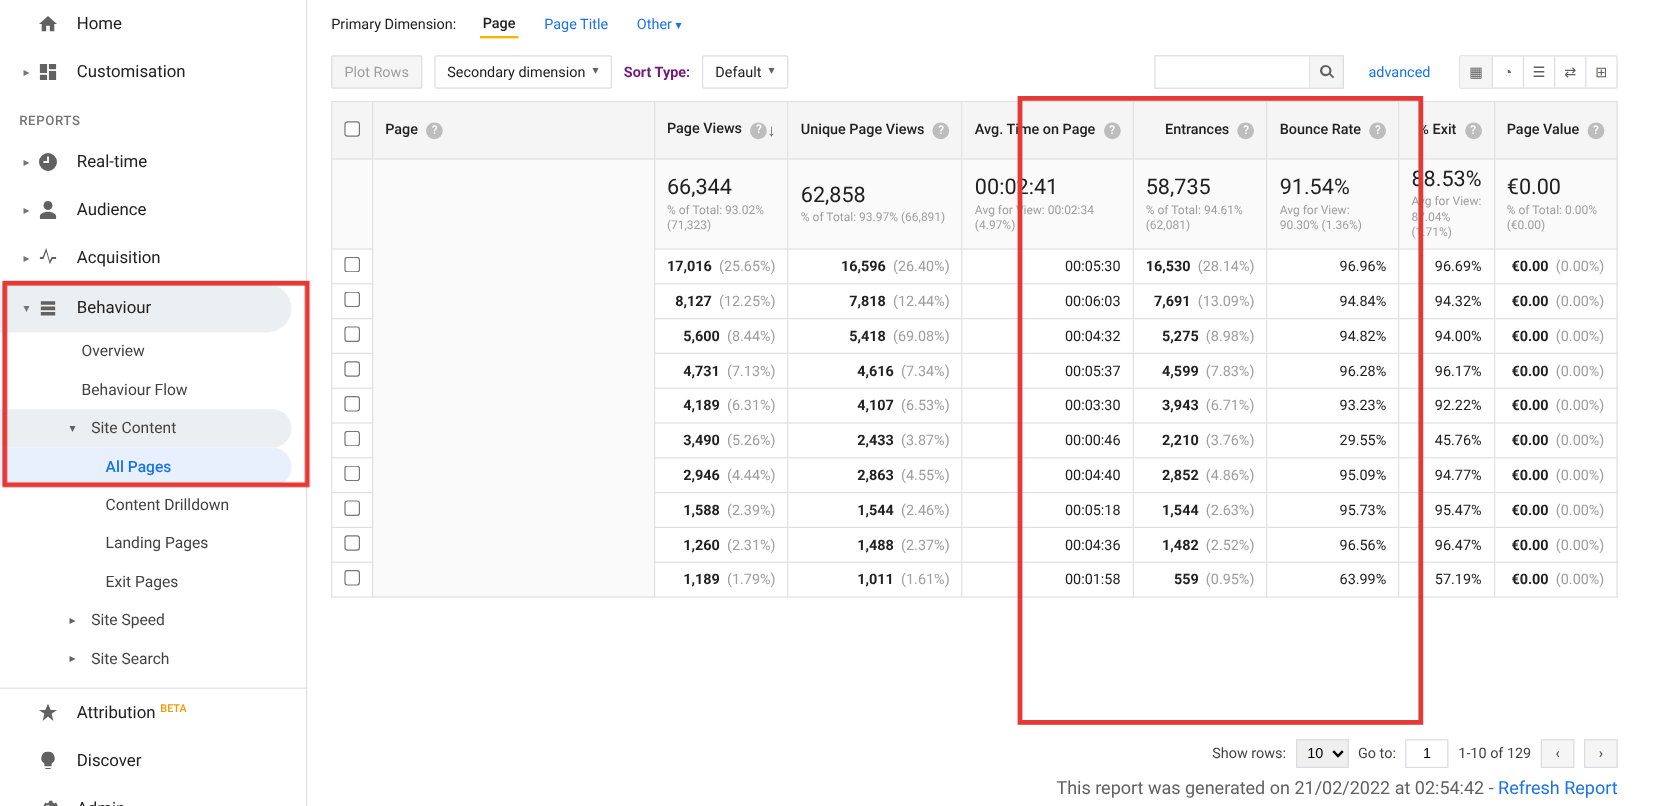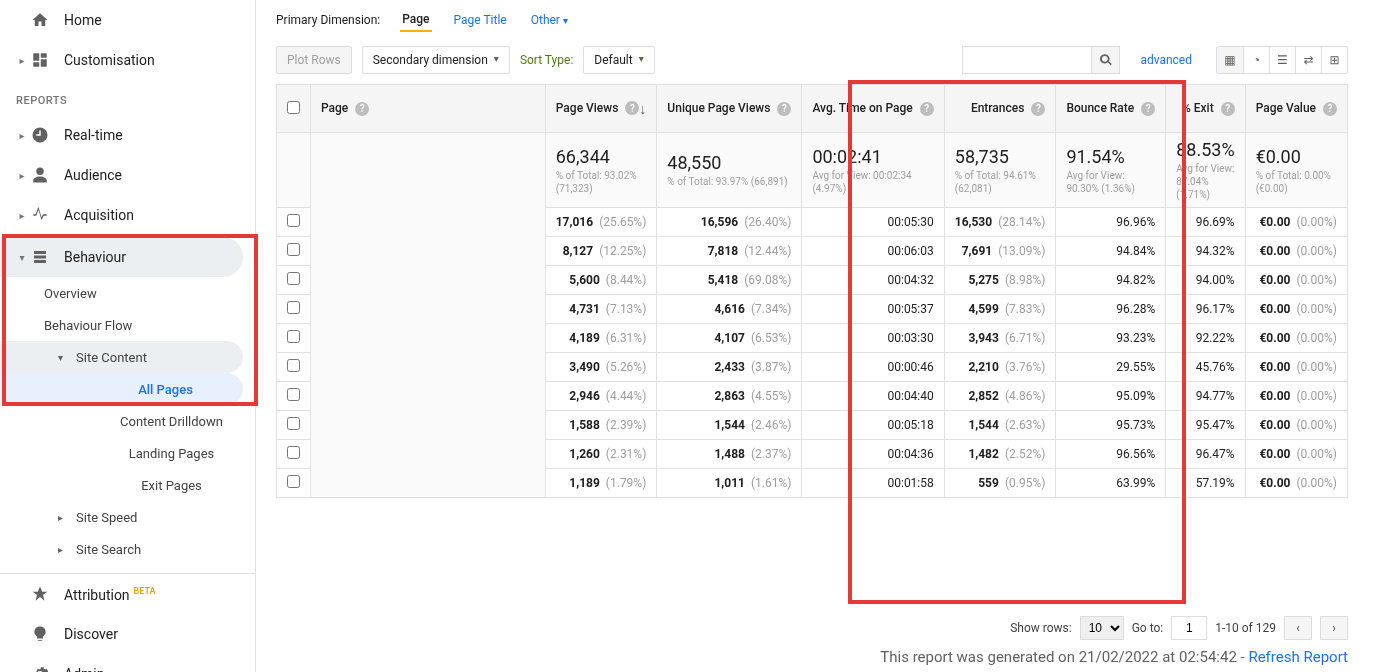--- a/index.html
+++ b/index.html
@@ -6,23 +6,23 @@
   body { font-family: Roboto, Arial, sans-serif; font-size: 13px; color: #212121; background: #fff; }
   .app { display: flex; width: 1368px; height: 672px; }
   
   .sidebar { width: 256px; border-right: 1px solid #e0e0e0; background: #fff; overflow-y: auto; }
   .nav-item { display: flex; align-items: center; height: 40px; padding: 0 16px; cursor: pointer; color: #212121; }
   .nav-item .chev { width: 12px; display: flex; justify-content: center; color: #757575; font-size: 10px; }
   .nav-item .icon { width: 24px; display: flex; justify-content: center; color: #616161; margin-right: 12px; }
   .nav-item .icon svg { width: 18px; height: 18px; fill: #616161; }
   .nav-item .label { font-size: 14px; }
   .reports-header { padding: 14px 16px 8px 16px; font-size: 11px; letter-spacing: 0.5px; color: #757575; font-weight: 500; }
-  .sub-item { display: flex; align-items: center; height: 32px; padding-left: 44px; font-size: 13px; color: #424242; cursor: pointer; }
+  .sub-item { display: flex; align-items: center; height: 32px; padding-left: 68px; font-size: 13px; color: #424242; cursor: pointer; }
   .sub-item.l2 { padding-left: 58px; }
-  .sub-item.l3 { padding-left: 88px; justify-content: center; }
+  .sub-item.l3 { padding-left: 88px; }
   .sub-item .chev2 { width: 12px; margin-right: 6px; color: #616161; font-size: 10px; }
   .nav-item.expanded { background: #eceff1; border-radius: 0 22px 22px 0; margin-right: 12px; }
   .sub-item.expanded { background: #eceff1; border-radius: 0 18px 18px 0; margin-right: 12px; }
   .sub-item.active { background: #e8f0fe; border-radius: 0 18px 18px 0; margin-right: 12px; color: #1a73e8; font-weight: 500;}
   .beta { color: #f29900; font-size: 9px; font-weight: 500; margin-left: 4px; vertical-align: super; text-align: right; }
   .hl-box { border: 4px solid #e53935; position: absolute; pointer-events: none; z-index: 50; }
   
   .main { flex: 1; display: flex; flex-direction: column; overflow: hidden; }
   .dim-row { display: flex; align-items: center; padding: 8px 20px; font-size: 12px; color: #616161; }
   .dim-row .lbl { margin-right: 10px; color: #212121; }
@@ -53,21 +53,21 @@
   .num-cell .pct { color: #9e9e9e; margin-left: 6px; }
   .sum-row td { background: #fafafa; height: 60px; vertical-align: middle;}
   .sum-cell { }
   .sum-cell .big { font-size: 18px; font-weight: 400; color: #212121; }
   .sum-cell .sub { font-size: 10px; color: #9e9e9e; margin-top: 2px; line-height: 1.3; }
   .page-bg { background: #9e9e9e; }
   .help-icon { display:inline-flex; width:14px; height:14px; border-radius:50%; background:#bdbdbd; color:#fff; font-size:10px; align-items:center; justify-content:center; margin-left:4px;}
   .sort-arrow { color:#616161; font-size:14px; float:right; }
   
   .pager { display:flex; align-items:center; justify-content:flex-end; padding: 8px 20px; gap: 8px; font-size: 12px; color: #424242;}
-  .pager select, .pager input { border:1px solid #dadce0; height:24px; padding:0 4px; font-size:12px;}
+  .pager select, .pager input { border:1px solid #dadce0; height:24px; padding:0 4px; font-size:12px;text-align:right;}
   .pager input { width: 36px; text-align:center; }
   .pager .pg-btn { border:1px solid #dadce0; width:28px; height:24px; display:flex; align-items:center; justify-content:center; background:#f5f5f5; cursor:pointer;}
   .report-meta { text-align:right; padding: 0 20px 6px 20px; font-size: 15px; color: #616161;}
   .report-meta a { color:#1a73e8; cursor:pointer;}
 </style>
 </head>
 <body>
 
 <div class="app">
 
@@ -200,21 +200,21 @@
     </div>
 
     <div class="toolbar">
       <div class="btn disabled">
           <span>Plot Rows</span>
         </div>
       <div class="btn">
           <span>Secondary dimension</span>
           <span class="caret">▾</span>
         </div>
-      <span style="color:#4d7c0f;">Sort Type:</span>
+      <span style="color:#701a75;font-weight:bold;">Sort Type:</span>
       <div class="btn">
           <span>Default</span>
           <span class="caret">▾</span>
         </div>
       <div class="spacer"></div>
       <div class="search-wrap">
         <input class="search-input" type="text" style="">
         <div class="search-btn">
           <svg width="14" height="14" viewBox="0 0 24 24">
               <path fill="#616161" d="M10 2a8 8 0 105 14l5 5 2-2-5-5a8 8 0 00-7-12zm0 3a5 5 0 110 10 5 5 0 010-10z"></path>
@@ -263,21 +263,21 @@
         </thead>
         <tbody id="tbody">
           <tr class="sum-row">
             <td class="check-col"></td>
             <td class="page-bg" rowspan="11"></td>
             <td class="sum-cell">
                 <div class="big">66,344</div>
                 <div class="sub">% of Total: 93.02% (71,323)</div>
               </td>
             <td class="sum-cell">
-                <div class="big">48,550</div>
+                <div class="big">62,858</div>
                 <div class="sub">% of Total: 93.97% (66,891)</div>
               </td>
             <td class="sum-cell">
                 <div class="big">00:02:41</div>
                 <div class="sub">Avg for View: 00:02:34 (4.97%)</div>
               </td>
             <td class="sum-cell">
                 <div class="big">58,735</div>
                 <div class="sub">% of Total: 94.61% (62,081)</div>
               </td>

